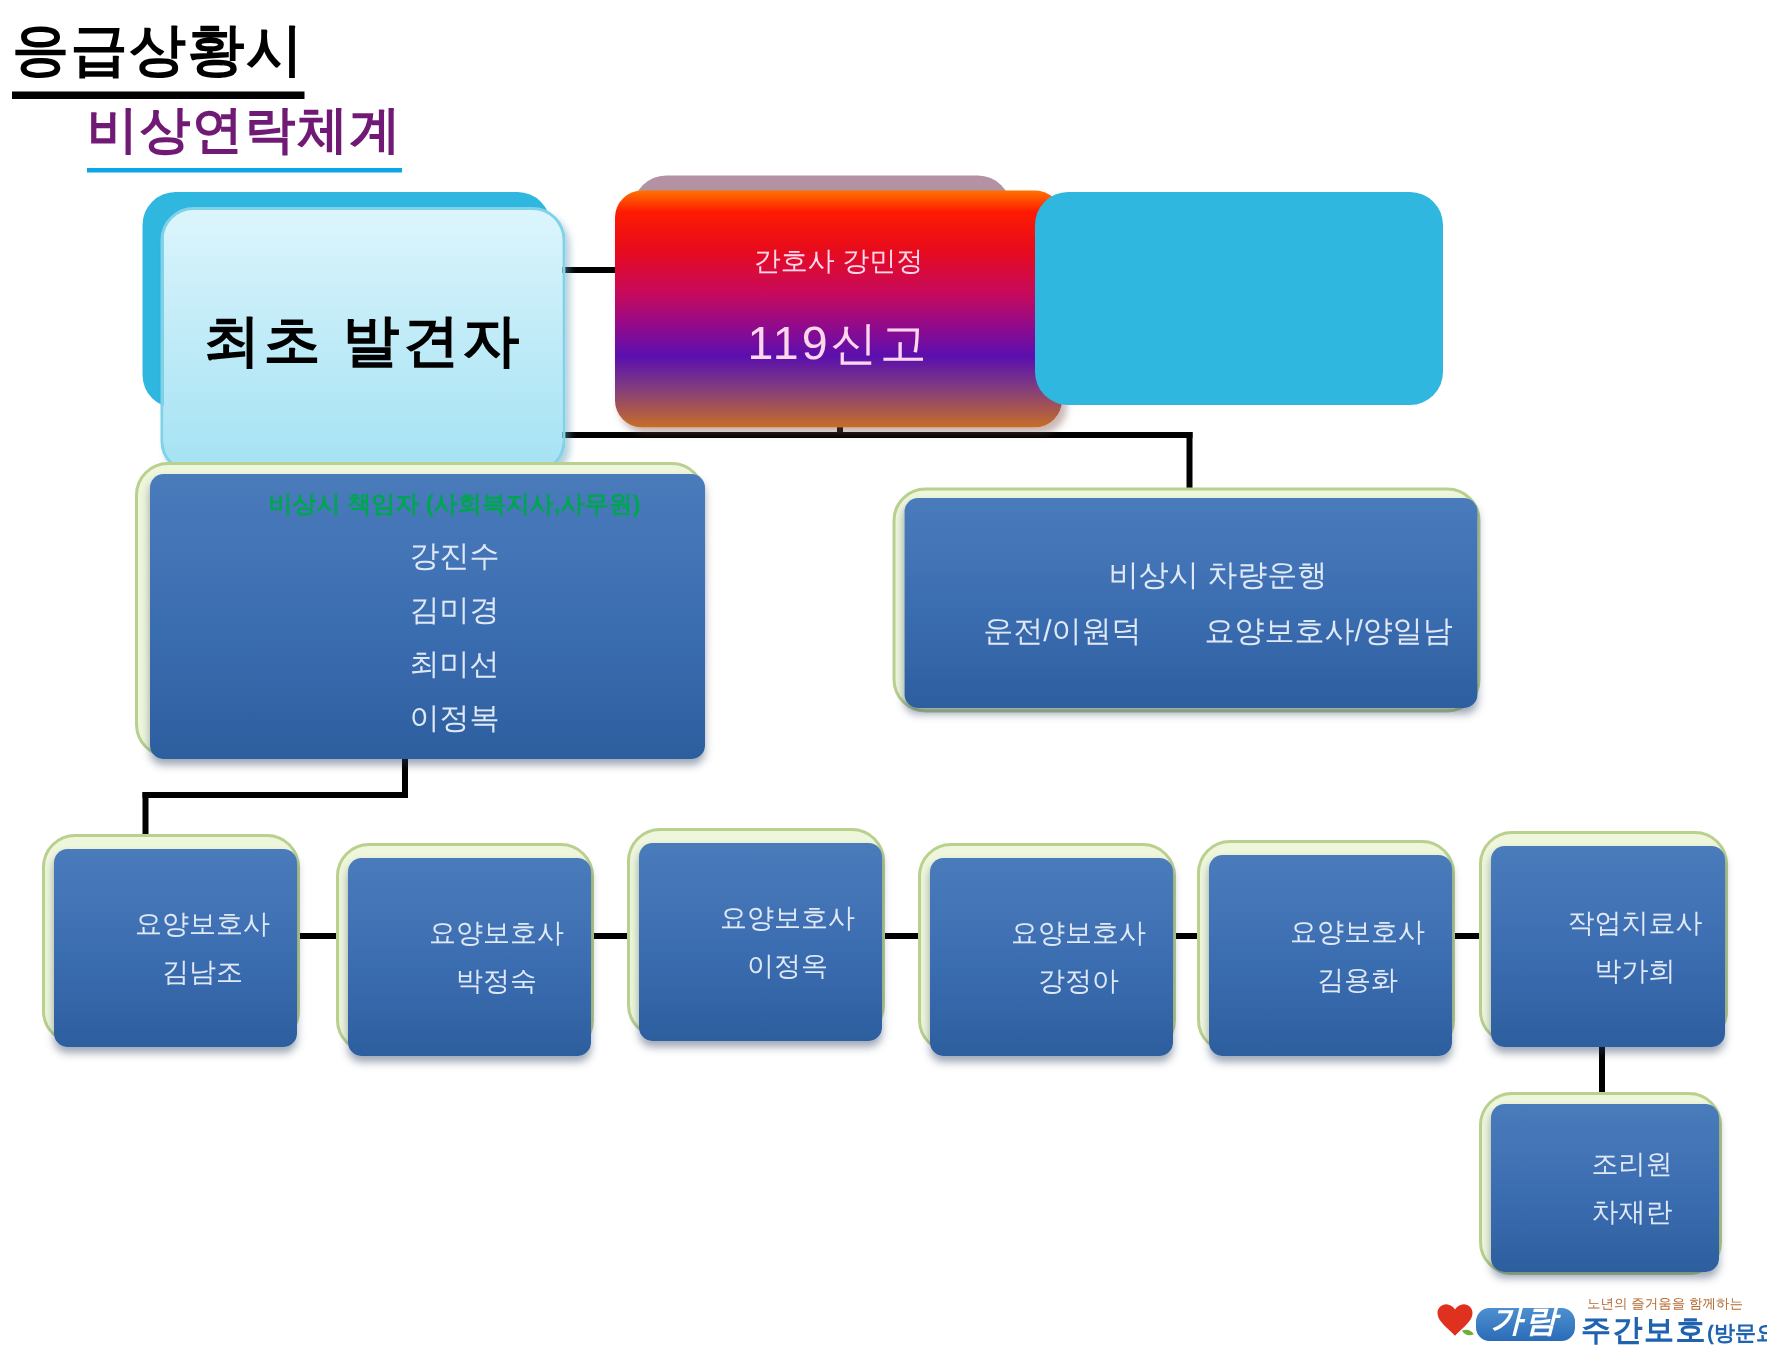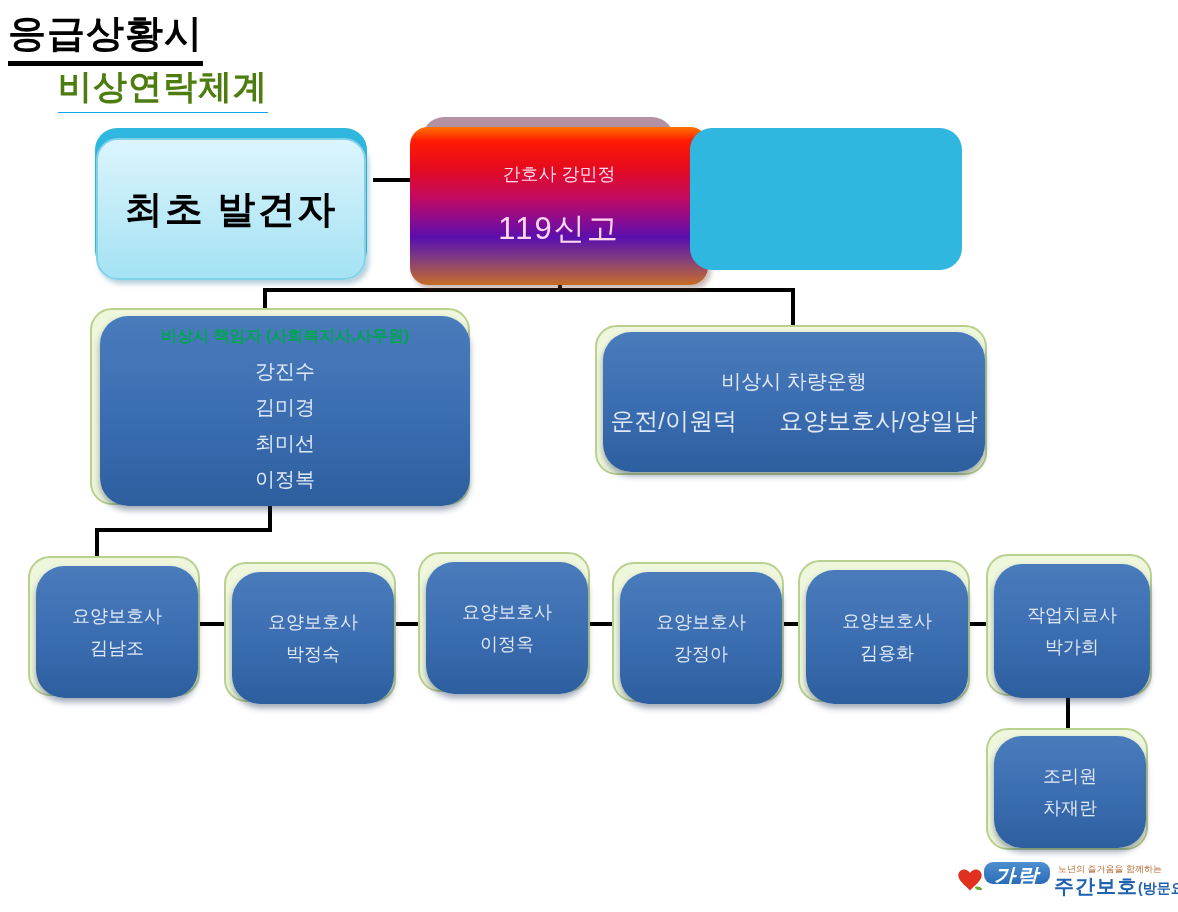--- a/index.html
+++ b/index.html
@@ -3,58 +3,58 @@
 <meta charset="utf-8">
 <style>
   * { margin:0; padding:0; box-sizing:border-box; }
   body { font-family:"Liberation Sans","DejaVu Sans",sans-serif; background:#ffffff; }
   #canvas { position:relative; width:1178px; height:912px; background:#ffffff; overflow:hidden; }
 
   
   .title-main { position:absolute; left:8px; top:8px; font-size:38px; font-weight:900;
     color:#000; border-bottom:5px solid #000; padding-bottom:2px; letter-spacing:1px; }
   .title-sub { position:absolute; left:58px; top:64px; font-size:34px; font-weight:900;
-    color:#4d7c0f; border-bottom:1px solid #0ea5e9; padding-bottom:2px; letter-spacing:1px; }
+    color:#701a75; border-bottom:3px solid #0ea5e9; padding-bottom:2px; letter-spacing:1px; }
 
   
   .shadow { position:absolute; border-radius:22px; }
   .cyan-shadow { background:#2fb7e0; }
   .mauve-shadow { background:#b492a4; }
   .green-shadow { background:#eef6dc; border:2px solid #b9d08f; }
   .face { position:absolute; display:flex; flex-direction:column; align-items:center;
     justify-content:center; text-align:center; }
   .cyan-face { background:linear-gradient(180deg,#dcf5fc 0%,#c2ecf8 45%,#a5e2f3 100%);
     border:2px solid #7fd2e8; border-radius:22px; box-shadow:3px 4px 5px rgba(90,150,175,.45);
     color:#000; }
   .fire-face { background:linear-gradient(180deg,#ff7300 0%,#fe1b02 9%,#e80b1c 25%,
     #c50a5e 44%,#8e0b8e 58%,#5a0fae 70%,#7c3884 82%,#c86d28 100%);
     border-radius:18px; color:#ffd7ec; box-shadow:3px 4px 5px rgba(120,80,70,.4); }
   .blue-face { background:linear-gradient(180deg,#4a7cbc 0%,#3a6cb0 55%,#2d5f9f 100%);
-    border-radius:28px; box-shadow:0 4px 6px rgba(40,60,90,.45); color:#dfe8f5; }
+    border-radius:9px; box-shadow:0 4px 6px rgba(40,60,90,.45); color:#dfe8f5;padding-left:36px; }
 
   .t-finder { font-size:38px; font-weight:800; color:#000; letter-spacing:2px; }
   .t-nurse { font-size:18px; margin-bottom:22px; }
   .t-119 { font-size:31px; letter-spacing:2px; }
   .t-director { font-size:26px; font-weight:700; line-height:38px; color:#000; }
   .t-green-header { font-size:16px; color:#00a551; font-weight:700; margin-bottom:6px; }
   .t-member { font-size:20px; line-height:36px; }
   .t-vehicle1 { font-size:20px; margin-bottom:10px; }
-  .t-vehicle2 { font-size:24px; display:flex; gap:42px; }
+  .t-vehicle2 { font-size:20px; display:flex; gap:42px; }
   .t-staff-role { font-size:18px; line-height:32px; }
   .t-staff-name { font-size:18px; line-height:32px; }
 
   
   .conn { position:absolute; background:#000; }
 
   
   .logo { position:absolute; left:950px; top:858px; width:226px; height:52px; }
   .logo-heart { position:absolute; left:6px; top:8px; width:28px; height:28px; }
-  .logo-brandbox { position:absolute; left:34px; top:4px; width:66px; height:22px;
+  .logo-brandbox { position:absolute; left:34px; top:14px; width:66px; height:22px;
     background:linear-gradient(180deg,#4d8fd0,#2b6cb8); border-radius:9px;
-    display:flex; align-items:flex-start; justify-content:center; }
+    display:flex; align-items:flex-end; justify-content:center; }
   .logo-brand { color:#fff; font-size:21px; font-weight:800; font-style:italic; letter-spacing:2px; }
   .logo-center { position:absolute; left:36px; top:56px; font-size:11px; font-weight:700;
     color:#2b6cb8; letter-spacing:2px; }
   .logo-tagline { position:absolute; left:108px; top:5px; font-size:9px; color:#b56a32; }
   .logo-service-row { position:absolute; left:104px; top:15px; white-space:nowrap; }
   .logo-service { font-size:20px; font-weight:800; color:#1e62b0; letter-spacing:1px; }
   .logo-service-suffix { font-size:14px; font-weight:800; color:#1e62b0; }
 </style>
 </head>
 <body>
@@ -74,21 +74,21 @@
   <div class="conn" style="left:95px; top:528px; width:177px; height:4px;"></div>
   <div class="conn" style="left:95px; top:528px; width:4px; height:36px;"></div>
   <div class="conn" style="left:198px; top:622px; width:36px; height:4px;"></div>
   <div class="conn" style="left:394px; top:622px; width:34px; height:4px;"></div>
   <div class="conn" style="left:588px; top:622px; width:34px; height:4px;"></div>
   <div class="conn" style="left:782px; top:622px; width:26px; height:4px;"></div>
   <div class="conn" style="left:968px; top:622px; width:28px; height:4px;"></div>
   <div class="conn" style="left:1066px; top:698px; width:4px; height:38px;"></div>
 
   <div class="shadow cyan-shadow" style="left:95px; top:128px; width:272px; height:144px;"></div>
-  <div class="face cyan-face" style="left:96px; top:138px; width:270px; height:142px;text-align:right;">
+  <div class="face cyan-face" style="left:107px; top:138px; width:270px; height:178px;text-align:right;">
     <span class="t-finder">최초 발견자</span>
   </div>
 
   <div class="shadow mauve-shadow" style="left:422px; top:117px; width:252px; height:150px;"></div>
   <div class="face fire-face" style="left:410px; top:127px; width:298px; height:158px;">
     <span class="t-nurse">간호사 강민정</span>
     <span class="t-119">119신고</span>
   </div>
 
   <div class="shadow cyan-shadow" style="left:690px; top:128px; width:272px; height:142px;"></div>

